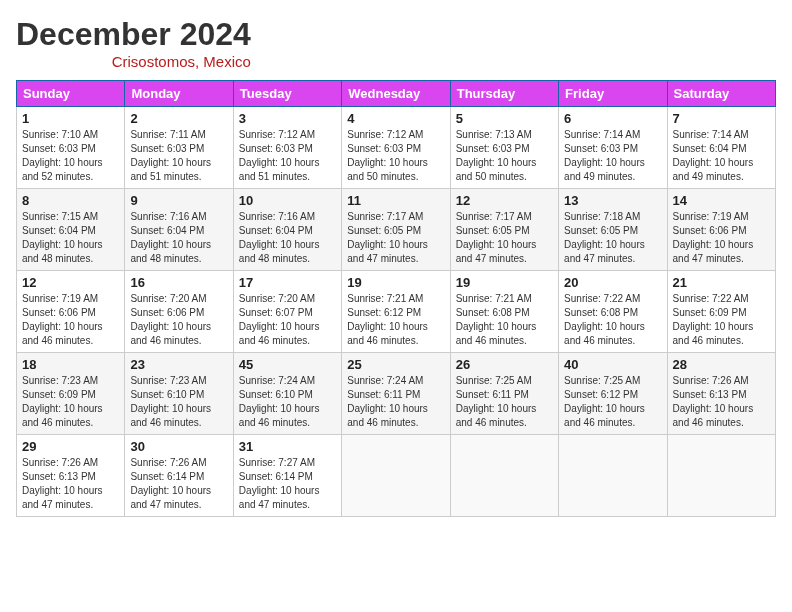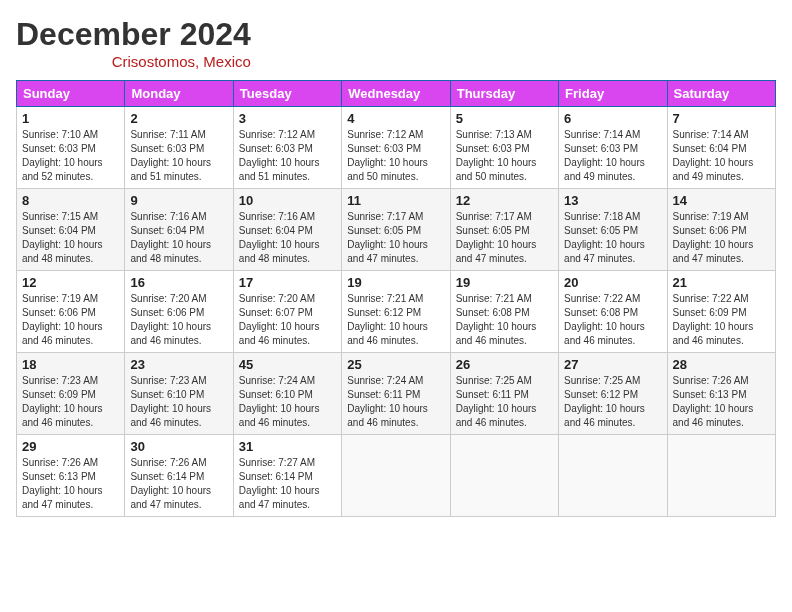--- a/index.html
+++ b/index.html
@@ -298,21 +298,21 @@
 and 46 minutes.</div>
           </td>
           <td>
             <span class="day-num">26</span>
             <div class="day-info">Sunrise: 7:25 AM
 Sunset: 6:11 PM
 Daylight: 10 hours
 and 46 minutes.</div>
           </td>
           <td>
-            <span class="day-num">27</span>
+            <span class="day-num">40</span>
             <div class="day-info">Sunrise: 7:25 AM
 Sunset: 6:12 PM
 Daylight: 10 hours
 and 46 minutes.</div>
           </td>
           <td>
             <span class="day-num">28</span>
             <div class="day-info">Sunrise: 7:26 AM
 Sunset: 6:13 PM
 Daylight: 10 hours

